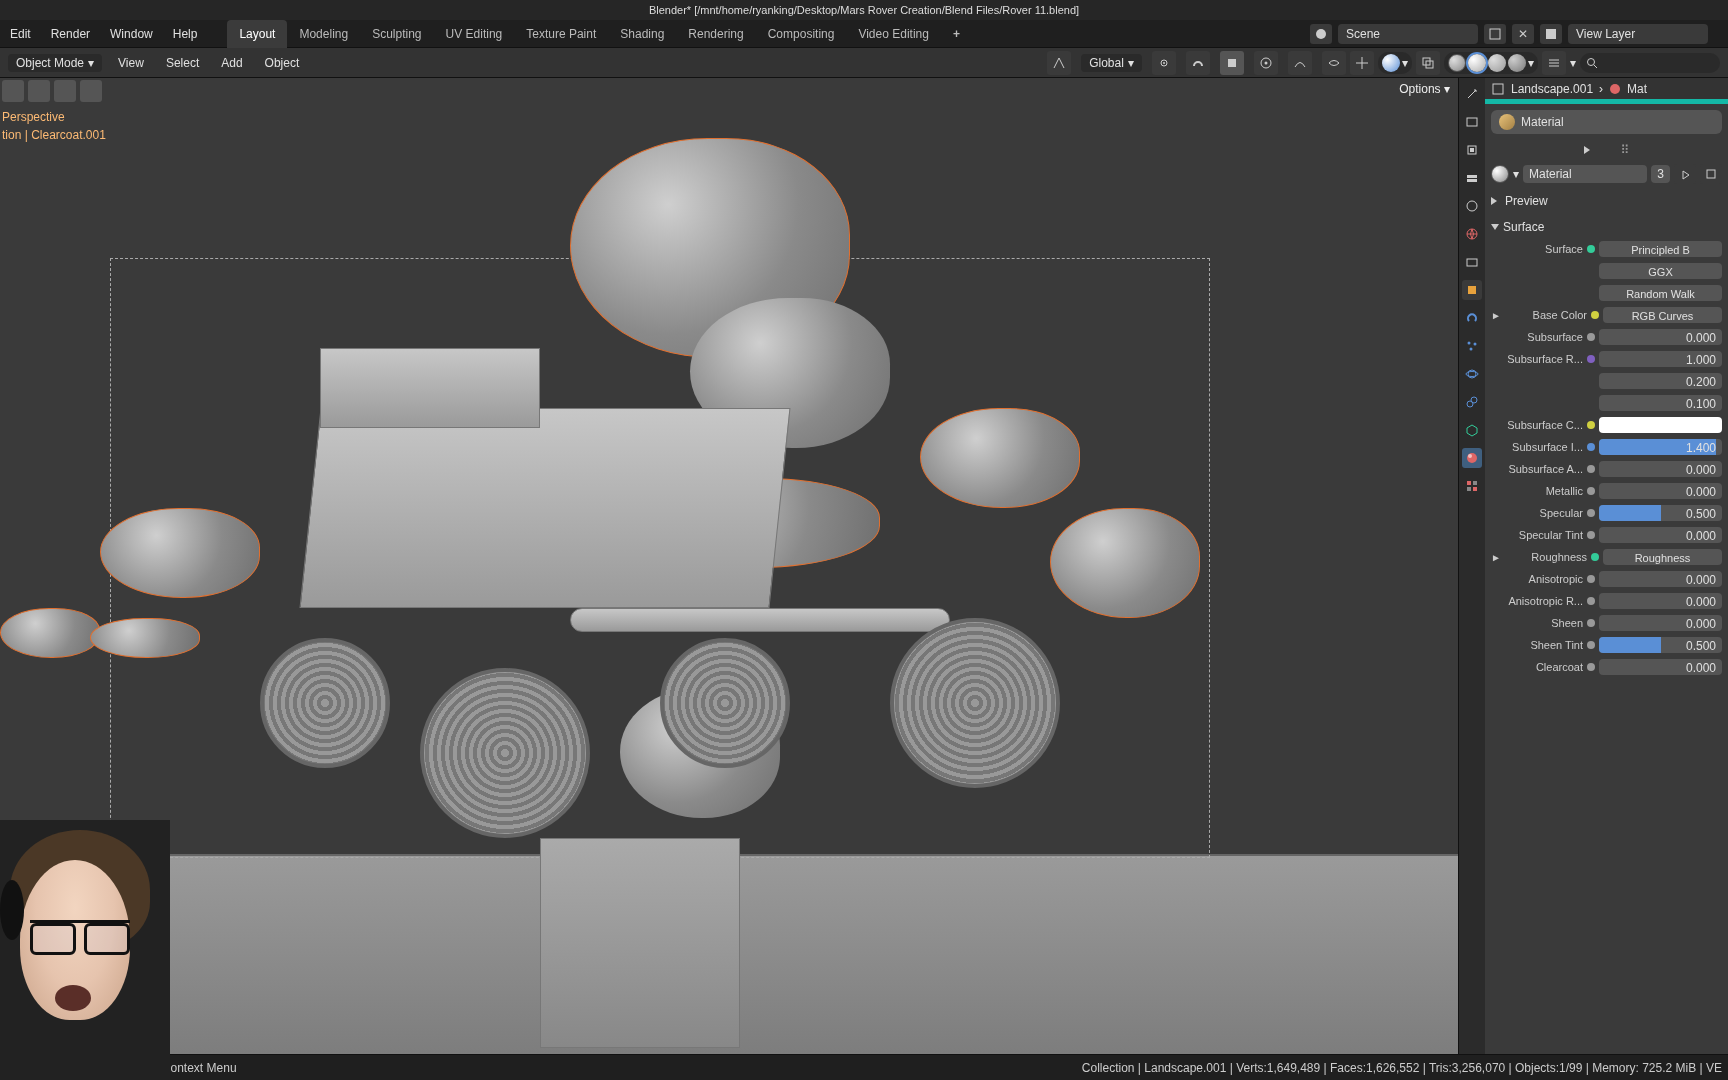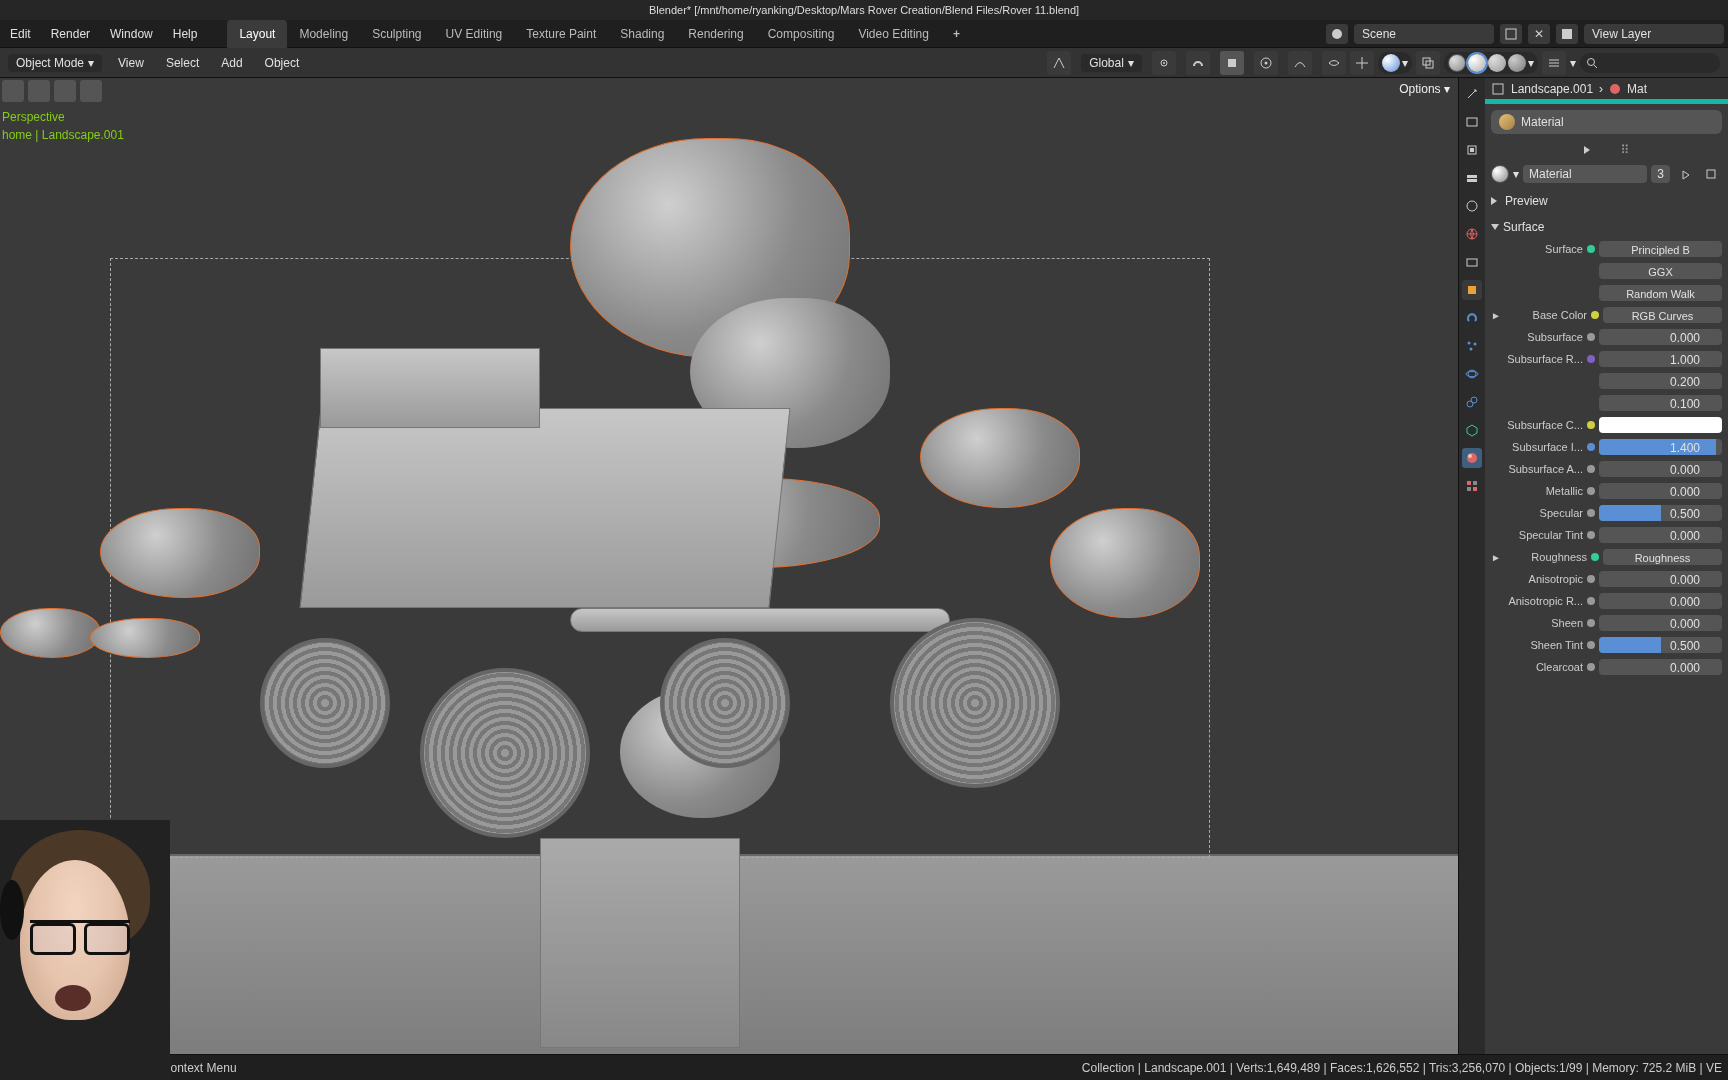--- a/index.html
+++ b/index.html
@@ -8,21 +8,21 @@
 
 .titlebar { height:20px; background:#262626; text-align:center; line-height:20px; font-size:11px; color:#ddd; }
 
 
 .topmenu { height:28px; background:#1f1f1f; display:flex; align-items:center; border-bottom:1px solid #111; }
 .topmenu .mitem { padding:0 10px; line-height:28px; cursor:pointer; }
 .topmenu .tabs { display:flex; margin-left:20px; }
 .topmenu .tab { padding:0 12px; line-height:28px; color:#bbb; }
 .topmenu .tab.active { background:#3b3b3b; border-radius:4px 4px 0 0; color:#fff;text-align:center; }
 .topmenu .tab.plus { font-weight:bold; }
-.topmenu .right { margin-left:auto; display:flex; align-items:center; gap:6px; padding-right:4px; }
+.topmenu .right { margin-left:auto; display:flex; align-items:center; gap:6px; padding-right:20px; }
 .pill { background:#3a3a3a; border-radius:4px; height:20px; line-height:20px; padding:0 8px; display:inline-flex; align-items:center; gap:4px; }
 .pill.wide { width:140px; }
 .iconbtn { width:22px; height:20px; background:#3a3a3a; border-radius:3px; display:inline-flex; align-items:center; justify-content:center; }
 .sqbtn { width:24px; height:24px; background:#3a3a3a; border-radius:3px; display:inline-flex; align-items:center; justify-content:center; }
 
 
 .viewheader { height:30px; background:#333; display:flex; align-items:center; gap:10px; padding:4px 8px; border-bottom:1px solid #111; }
 .dd { background:#2a2a2a; border-radius:4px; padding:2px 8px; display:inline-flex; align-items:center; gap:4px; }
 .viewheader .menui { padding:0 6px; }
 .viewheader .right { margin-left:auto; display:flex; gap:4px; align-items:center; }
@@ -35,21 +35,21 @@
 .viewport { position:relative; background:#3a3a3a; flex:1; overflow:hidden; }
 .rightcol { width:270px; background:#333; display:flex; border-left:1px solid #111; }
 .proptabs { width:26px; background:#2b2b2b; display:flex; flex-direction:column; gap:8px; padding-top:6px; align-items:center; }
 .proptab { width:20px; height:20px; border-radius:3px; display:flex; align-items:center; justify-content:center; }
 .proptab.active { background:#3f5f7f; }
 .proppanel { flex:1; background:#3a3a3a; overflow:hidden; }
 
 
 .vpcorner { position:absolute; top:2px; left:2px; display:flex; gap:4px; }
 .vpcorner .sq { width:22px; height:22px; background:#555; border-radius:3px; }
-.vplabel { position:absolute; top:30px; left:2px; font-size:12px; color:#84cc16; line-height:1.5; }
+.vplabel { position:absolute; top:30px; left:2px; font-size:12px; color:#fdba74; line-height:1.5; }
 .options { position:absolute; top:4px; right:8px; color:#eee; }
 
 
 .camrect { position:absolute; border:1px dashed #aaa; left:110px; top:180px; width:1100px; height:600px; }
 .rock { position:absolute; background:radial-gradient(circle at 35% 30%, #cfcfcf, #8a8a8a 55%, #6e6e6e); border:1px solid #e07030; border-radius:50% 45% 48% 52%; }
 .ground { position:absolute; left:0; right:0; bottom:0; height:200px; background:linear-gradient(#9a9a9a,#7d7d7d); border-top:2px solid #666; }
 .wheel { position:absolute; width:130px; height:130px; border-radius:50%; background:repeating-radial-gradient(circle,#999 0,#999 4px,#777 4px,#777 8px); border:4px solid #666; }
 .body { position:absolute; background:linear-gradient(#c7c7c7,#9a9a9a); border:1px solid #777; }
 
 
@@ -64,21 +64,21 @@
 .section { padding:2px 6px; }
 .sectionh { display:flex; align-items:center; gap:4px; padding:4px 0; font-size:12px; }
 .tri { display:inline-block; width:0; height:0; border-left:4px solid transparent; border-right:4px solid transparent; border-top:6px solid #ccc; }
 .tri.closed { border-top:none; border-left:6px solid #ccc; border-bottom:4px solid transparent; border-top:4px solid transparent; }
 .prow { display:flex; align-items:center; height:22px; gap:4px; }
 .plabel { width:92px; text-align:right; color:#ccc; font-size:11px; overflow:hidden; white-space:nowrap; text-overflow:ellipsis; }
 .pdot { width:8px; height:8px; border-radius:50%; background:#999; flex-shrink:0; }
 .pdot.y { background:#cfcf40; }
 .pdot.p { background:#8060c0; }
 .pdot.b { background:#5a8fd6; }
-.pval { flex:1; background:#555; border-radius:4px; height:16px; line-height:18px; text-align:right; padding:0 22px; position:relative; font-size:11px; overflow:hidden; }
+.pval { flex:1; background:#555; border-radius:4px; height:16px; line-height:18px; text-align:right; padding:0 6px; position:relative; font-size:11px; overflow:hidden; }
 .pval .fill { position:absolute; left:0; top:0; bottom:0; background:#5a8fd6; }
 .pval .txt { position:relative; }
 .pval.btn { text-align:center; background:#555; }
 .pval.colorw { background:#fff; }
 .arrow { width:10px; text-align:center; font-size:10px; color:#ccc; }
 
 
 .status { height:26px; background:#1f1f1f; display:flex; align-items:center; padding:0 6px; font-size:12px; color:#ccc; gap:20px; border-top:1px solid #111; }
 .status .hint { display:flex; align-items:center; gap:6px; }
 .mousebox { width:16px; height:20px; border:1px solid #888; border-radius:4px; position:relative; }
@@ -243,21 +243,21 @@
 
   <div class="viewport">
     <div class="vpcorner">
       <span class="sq"></span>
       <span class="sq"></span>
       <span class="sq"></span>
       <span class="sq"></span>
     </div>
     <div class="vplabel">
       <div>Perspective</div>
-      <div>home | Landscape.001</div>
+      <div>tion | Clearcoat.001</div>
     </div>
     <div class="options">
       <span>Options</span>
       <span>▾</span>
     </div>
 
     <div class="ground"></div>
     <div class="camrect"></div>
 
     <div class="rock" style="left:570px; top:60px; width:280px; height:220px;"></div>

